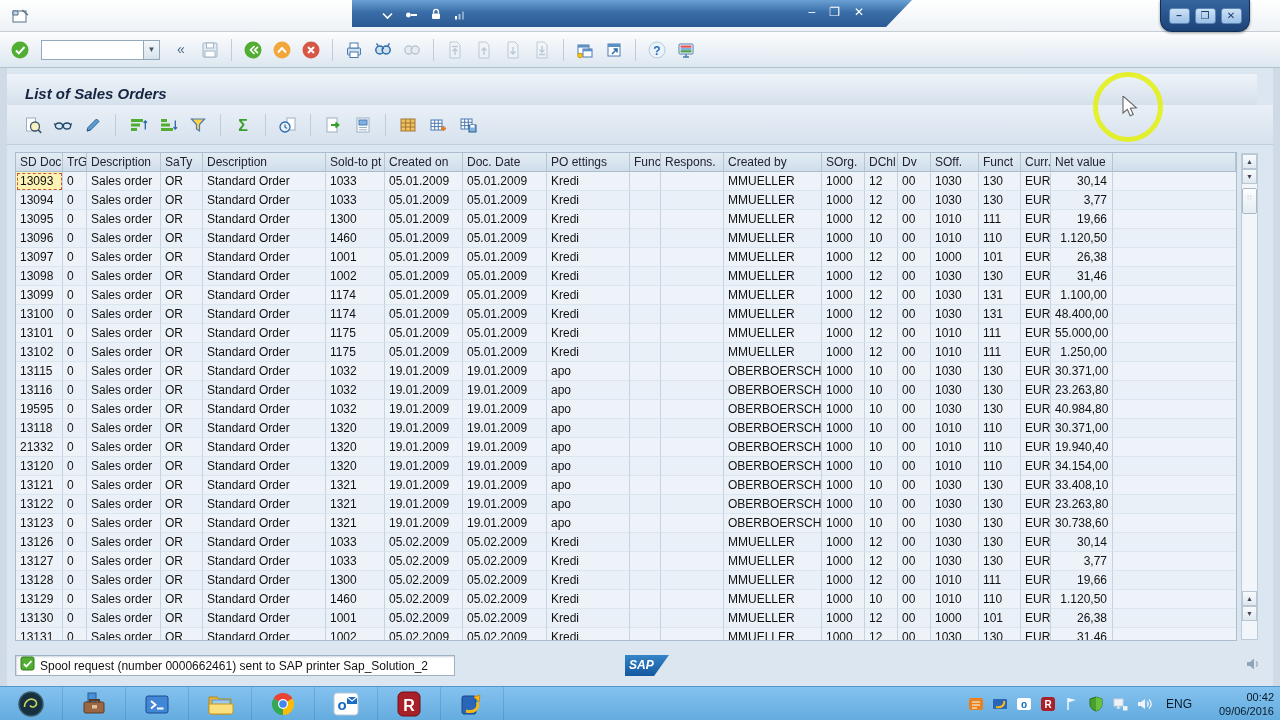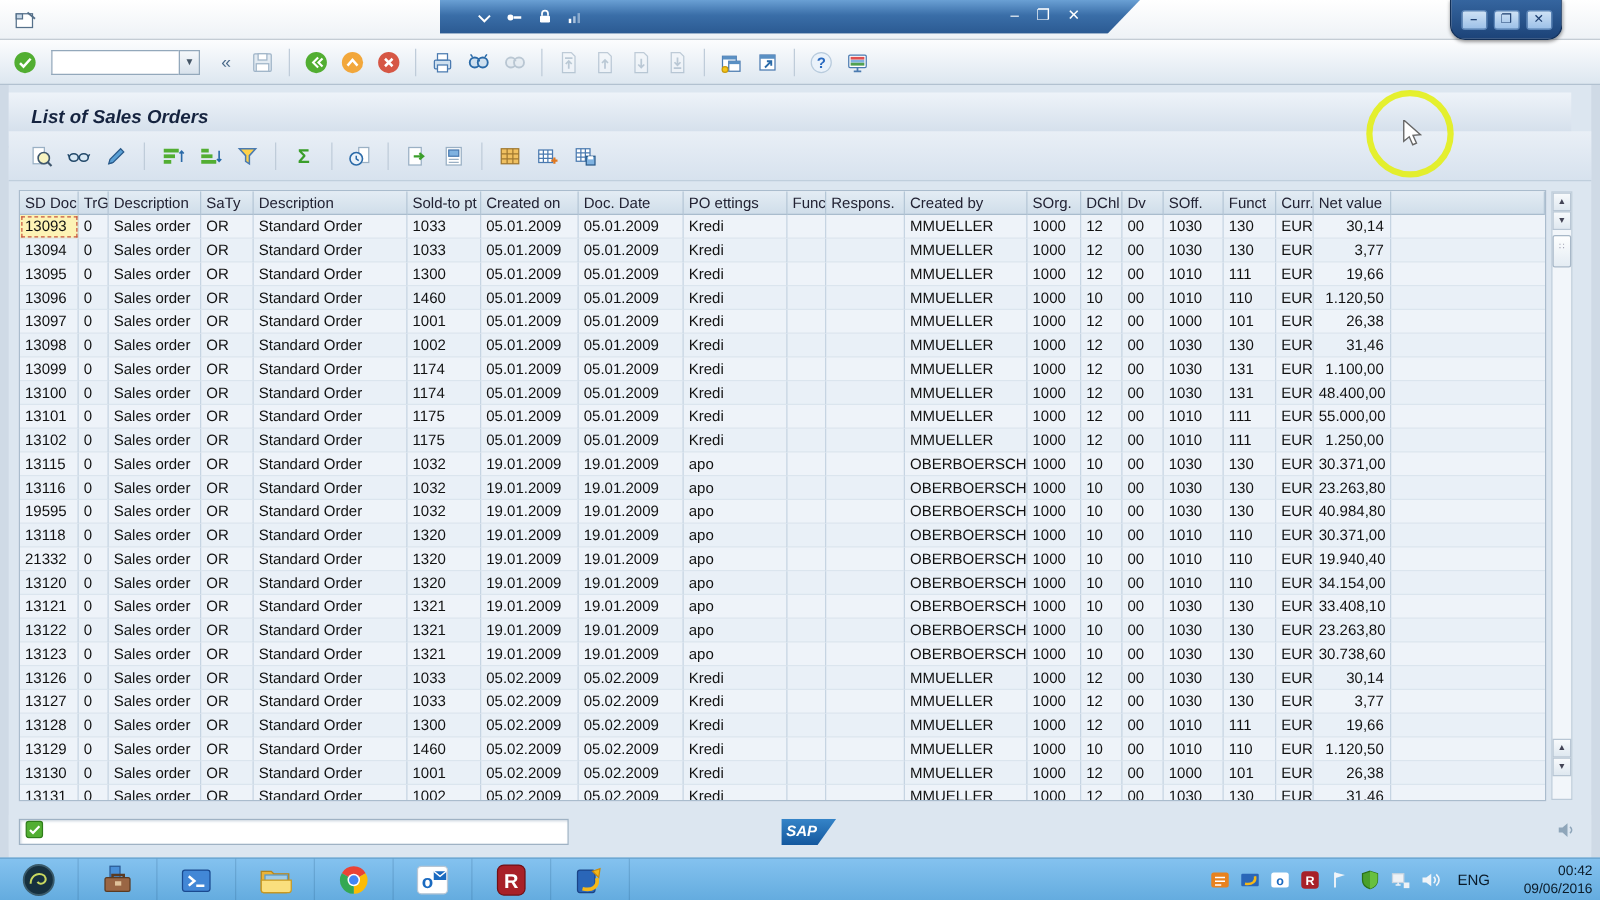--- a/index.html
+++ b/index.html
@@ -964,20 +964,21 @@
       <div class="sb-btn">▼</div>
     </div>
   </div>
 
   <div id="status-bar">
     <div id="status-field">
       <span><svg width="15" height="15" viewBox="0 0 15 15">
             <rect x="1" y="1" width="13" height="13" rx="2" fill="#52ae32" stroke="#2f7d1a"></rect>
             <path d="M4 8l2.4 2.4L11.5 5" stroke="#fff" stroke-width="1.8" fill="none"></path>
           </svg></span>
+      <span id="status-msg">Spool request (number 0000662461) sent to SAP printer Sap_Solution_2</span>
     </div>
     <div id="sap-logo"><span>SAP</span></div>
     <span id="status-right-icon"><svg width="16" height="14" viewBox="0 0 16 14">
           <path d="M2 5h3l4-3.5v11L5 9H2z" fill="#8fa6ba"></path>
           <path d="M11 4.5c1.8 1.5 1.8 3.5 0 5" stroke="#8fa6ba" fill="none" stroke-width="1.2"></path>
         </svg></span>
   </div>
 </div>
 
 <div id="taskbar">

